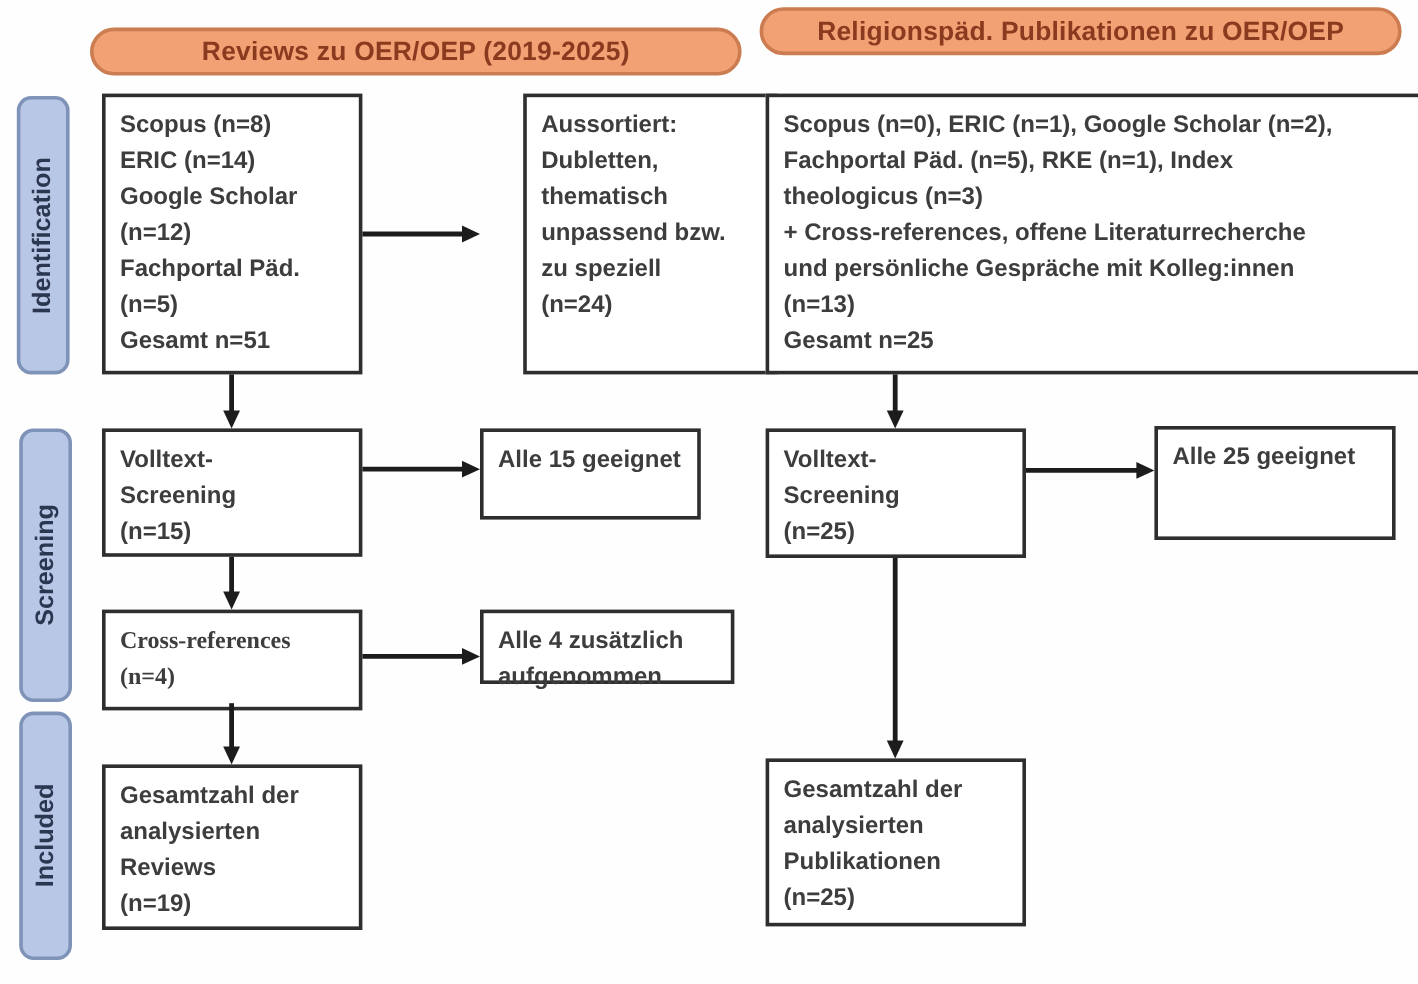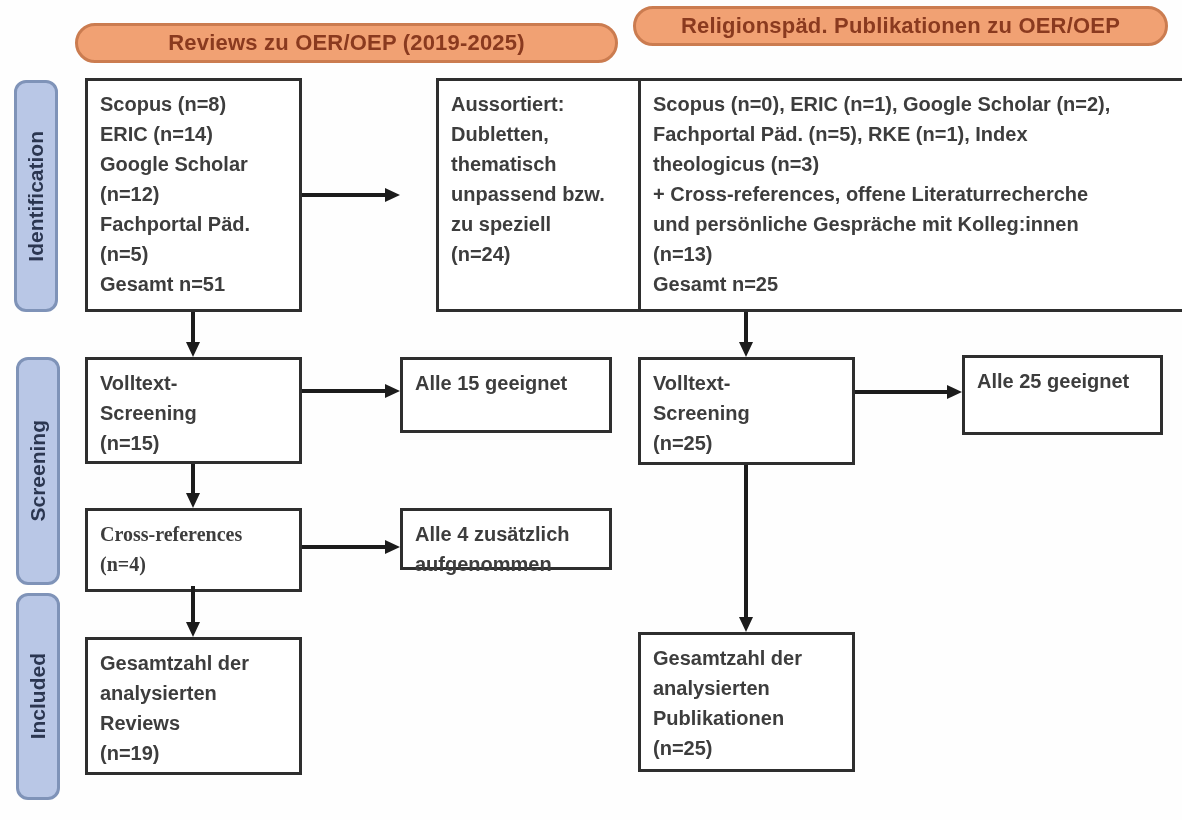--- a/index.html
+++ b/index.html
@@ -69,27 +69,27 @@
     color: var(--box-text);
     font-size: 20px;
     font-weight: bold;
     line-height: 30px;
     padding: 8px 12px;
     white-space: pre-line;
   }
   .b-l-sources   { left: 85px;  top: 78px;  width: 217px; height: 234px; }
   .b-l-excluded  { left: 400px; top: 78px;  width: 212px; height: 234px; margin-left: 36px; }
   .b-l-fulltext  { left: 85px;  top: 357px; width: 217px; height: 107px; }
-  .b-l-ft-result { left: 400px; top: 357px; width: 212px; height: 76px;  }
+  .b-l-ft-result { left: 400px; top: 357px; width: 184px; height: 76px;  }
   .b-l-crossref  { left: 85px;  top: 508px; width: 217px; height: 84px; font-family: Liberation Serif, serif;  }
   .b-l-cr-result { left: 400px; top: 508px; width: 212px; height: 62px;  }
   .b-l-included  { left: 85px;  top: 637px; width: 217px; height: 138px; }
   .b-r-sources   { left: 638px; top: 78px;  width: 575px; height: 234px; }
   .b-r-fulltext  { left: 638px; top: 357px; width: 217px; height: 108px; }
-  .b-r-ft-result { left: 962px; top: 355px; width: 201px; height: 80px;  }
+  .b-r-ft-result { left: 962px; top: 355px; width: 201px; height: 95px;  }
   .b-r-included  { left: 638px; top: 632px; width: 217px; height: 140px; }
 
   .arrows {
     position: absolute;
     left: 0; top: 0;
     width: 1182px;
     height: 820px;
     pointer-events: none;
   }
   .arrows line { stroke: var(--arrow); stroke-width: 4; }

